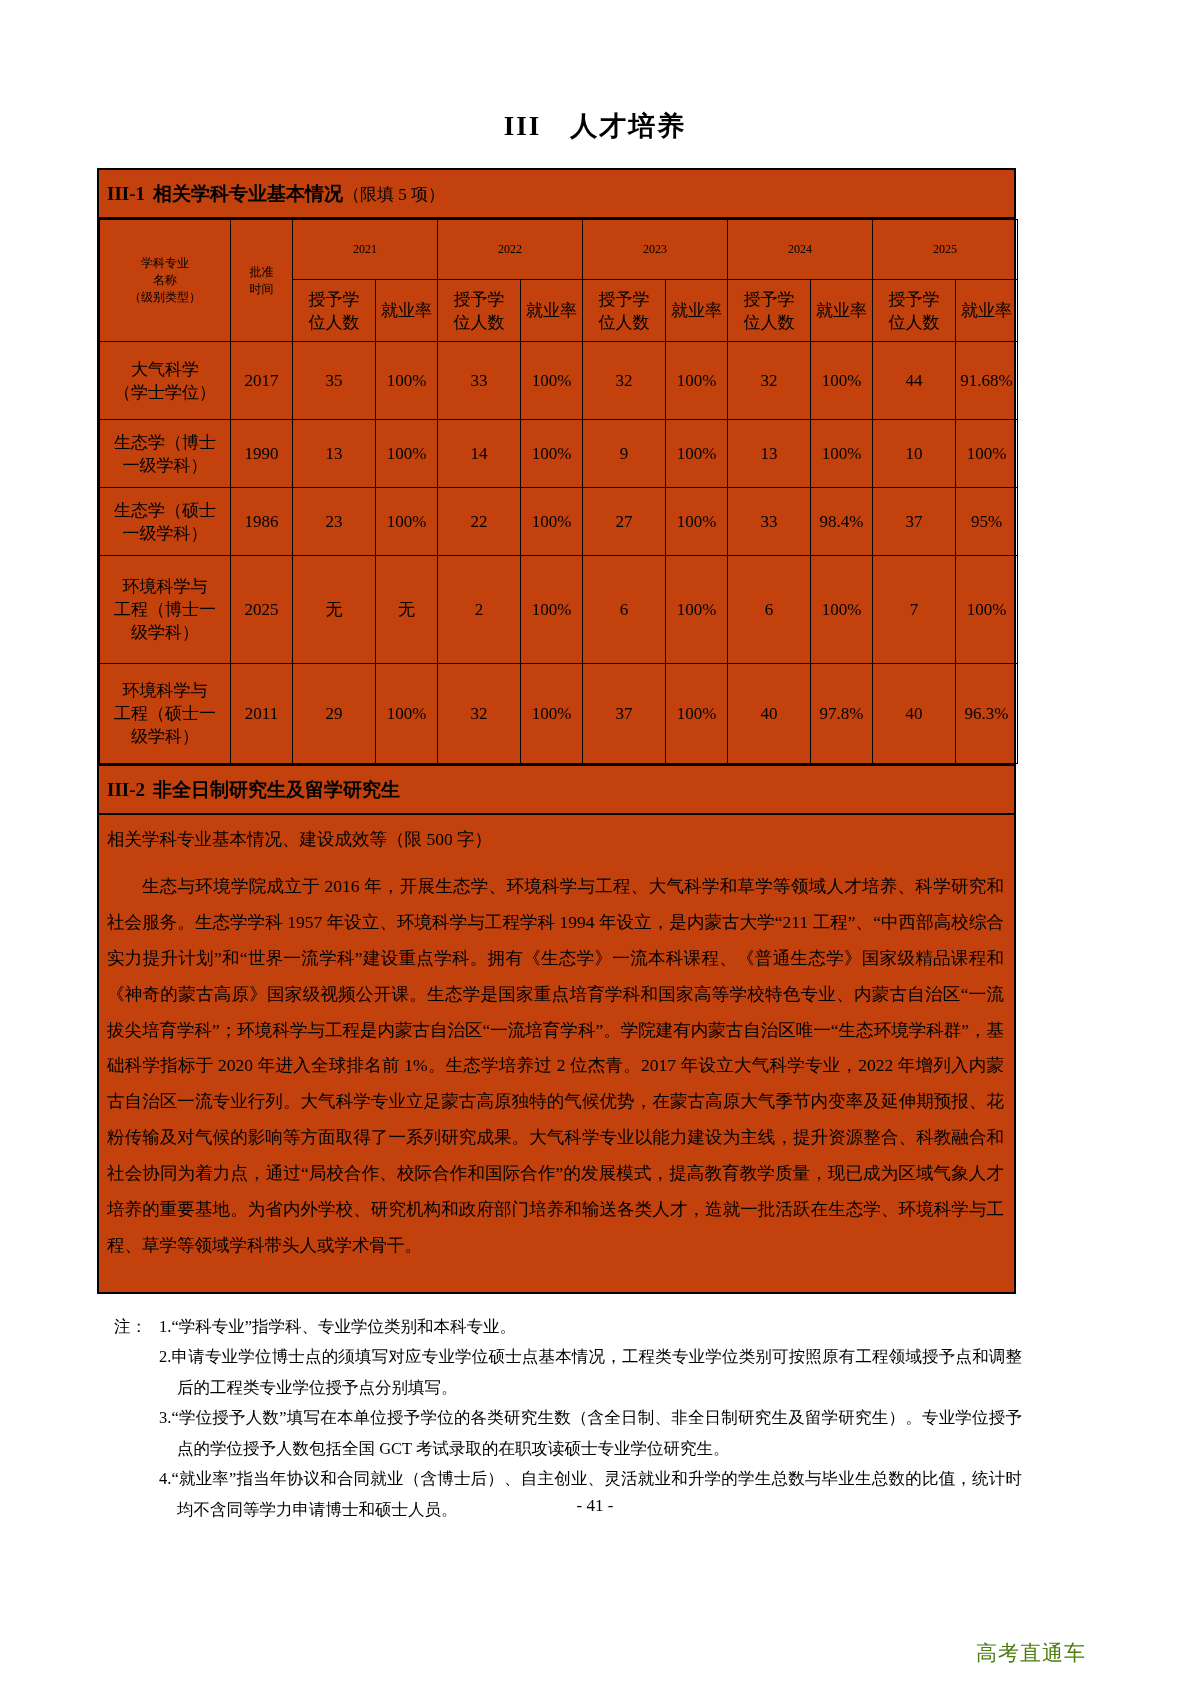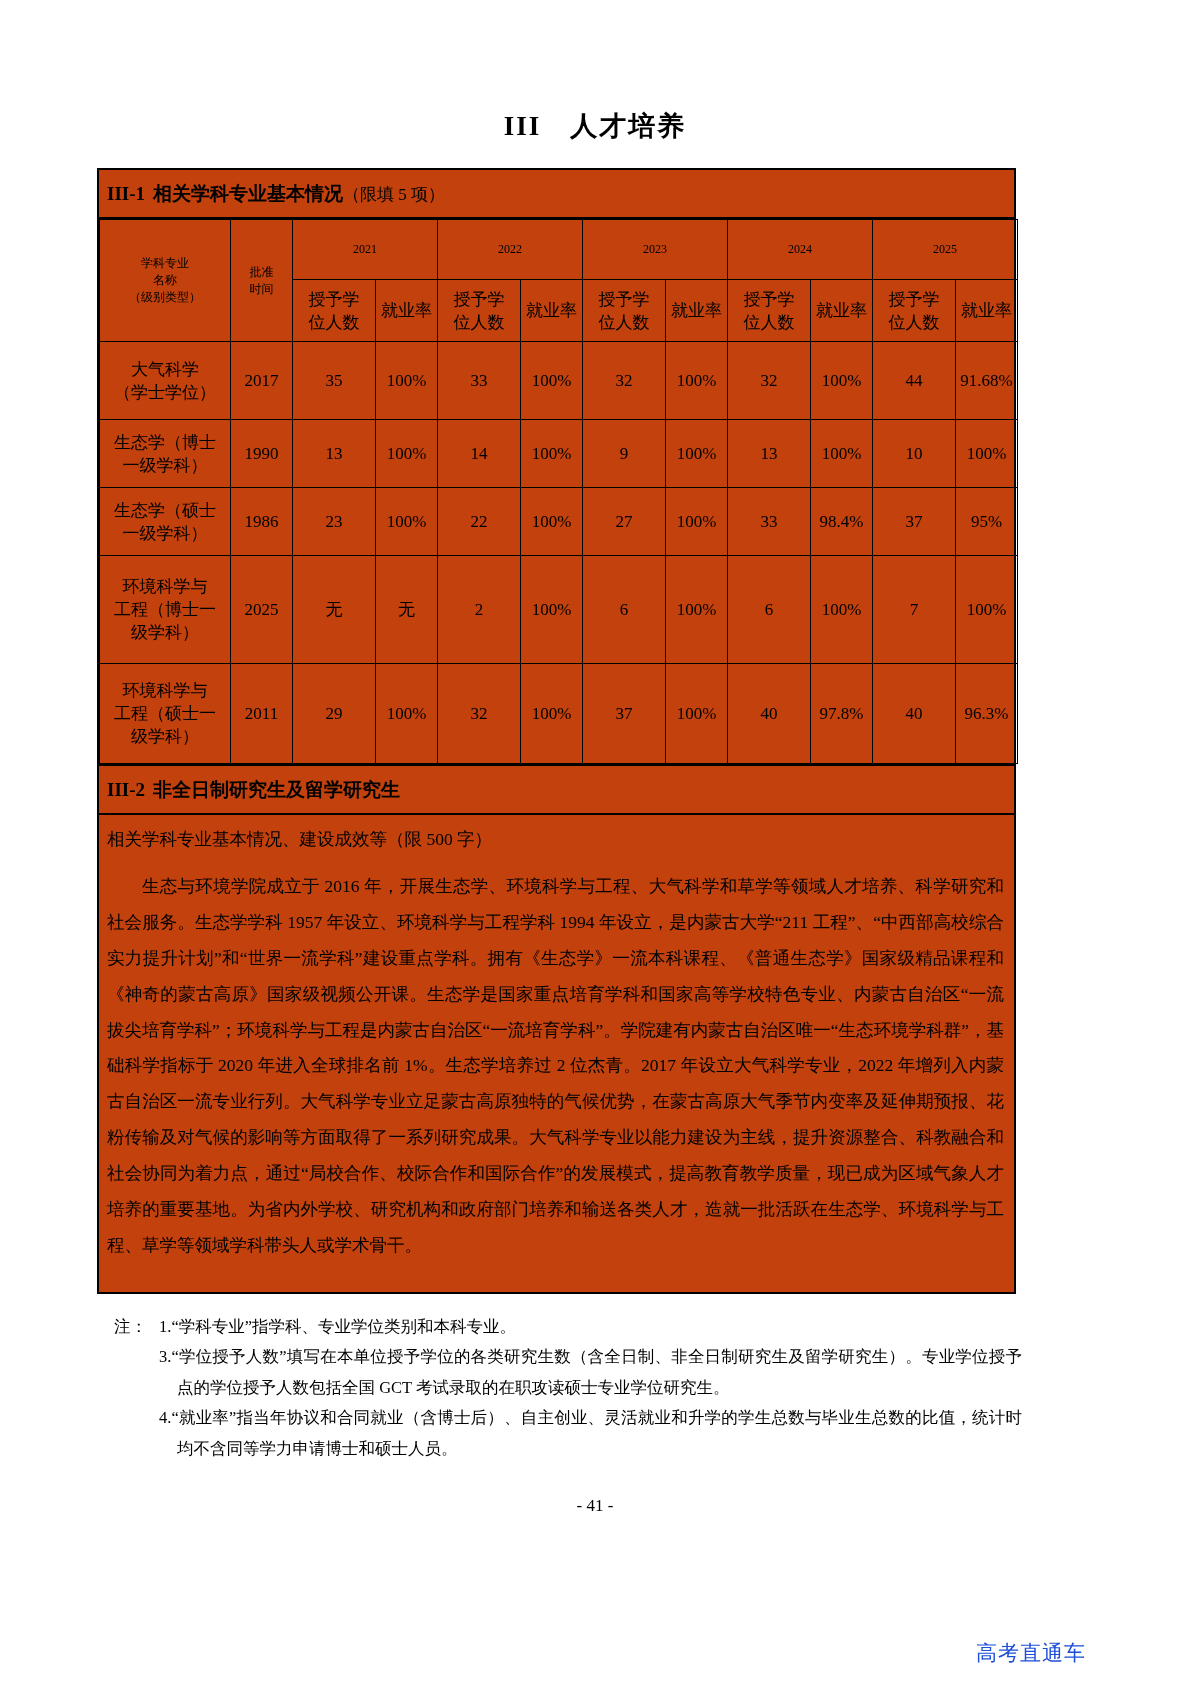--- a/index.html
+++ b/index.html
@@ -93,21 +93,21 @@
   .page-number {
     position: absolute;
     left: 0; top: 1496px;
     width: 100%;
     text-align: center;
     font-size: 17px;
   }
   .watermark {
     position: absolute;
     right: 104px; bottom: 16px;
-    color: #1d4ed8;
+    color: #4d7c0f;
     font-size: 21px;
     font-family: "Liberation Sans", "DejaVu Sans", sans-serif;
     letter-spacing: 1px;
   }
 </style>
 </head>
 <body>
 
 <div class="page">
 
@@ -253,20 +253,21 @@
     <div class="sec2-subtitle">相关学科专业基本情况、建设成效等（限 500 字）</div>
 
     <div class="sec2-body">生态与环境学院成立于 2016 年，开展生态学、环境科学与工程、大气科学和草学等领域人才培养、科学研究和社会服务。生态学学科 1957 年设立、环境科学与工程学科 1994 年设立，是内蒙古大学“211 工程”、“中西部高校综合实力提升计划”和“世界一流学科”建设重点学科。拥有《生态学》一流本科课程、《普通生态学》国家级精品课程和《神奇的蒙古高原》国家级视频公开课。生态学是国家重点培育学科和国家高等学校特色专业、内蒙古自治区“一流拔尖培育学科”；环境科学与工程是内蒙古自治区“一流培育学科”。学院建有内蒙古自治区唯一“生态环境学科群”，基础科学指标于 2020 年进入全球排名前 1%。生态学培养过 2 位杰青。2017 年设立大气科学专业，2022 年增列入内蒙古自治区一流专业行列。大气科学专业立足蒙古高原独特的气候优势，在蒙古高原大气季节内变率及延伸期预报、花粉传输及对气候的影响等方面取得了一系列研究成果。大气科学专业以能力建设为主线，提升资源整合、科教融合和社会协同为着力点，通过“局校合作、校际合作和国际合作”的发展模式，提高教育教学质量，现已成为区域气象人才培养的重要基地。为省内外学校、研究机构和政府部门培养和输送各类人才，造就一批活跃在生态学、环境科学与工程、草学等领域学科带头人或学术骨干。</div>
 
   </div>
 
   <div class="notes">
     <span class="notes-label">注：</span>
     <div class="notes-items">
       <div class="note-item">1.“学科专业”指学科、专业学位类别和本科专业。</div>
+      <div class="note-item">2.申请专业学位博士点的须填写对应专业学位硕士点基本情况，工程类专业学位类别可按照原有工程领域授予点和调整后的工程类专业学位授予点分别填写。</div>
       <div class="note-item">3.“学位授予人数”填写在本单位授予学位的各类研究生数（含全日制、非全日制研究生及留学研究生）。专业学位授予点的学位授予人数包括全国 GCT 考试录取的在职攻读硕士专业学位研究生。</div>
       <div class="note-item">4.“就业率”指当年协议和合同就业（含博士后）、自主创业、灵活就业和升学的学生总数与毕业生总数的比值，统计时均不含同等学力申请博士和硕士人员。</div>
     </div>
   </div>
 
   <div class="page-number">- 41 -</div>
 
   <div class="watermark">高考直通车</div>
 
 </div>

